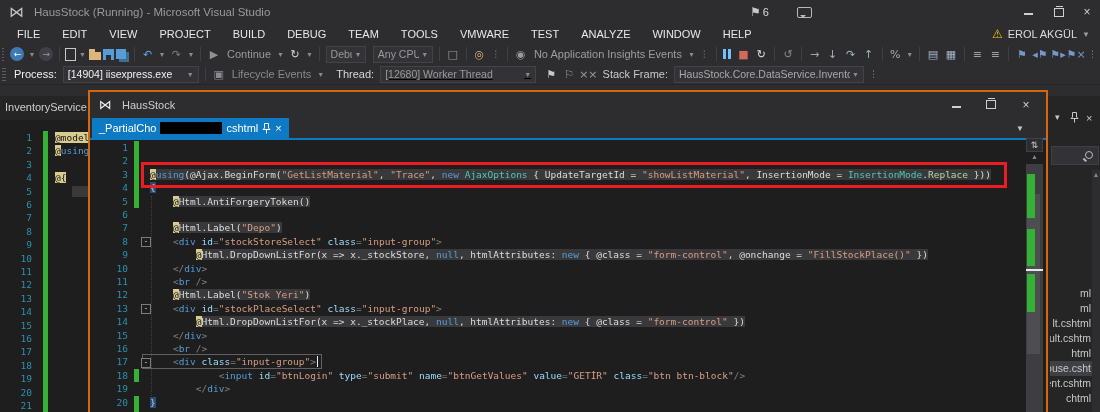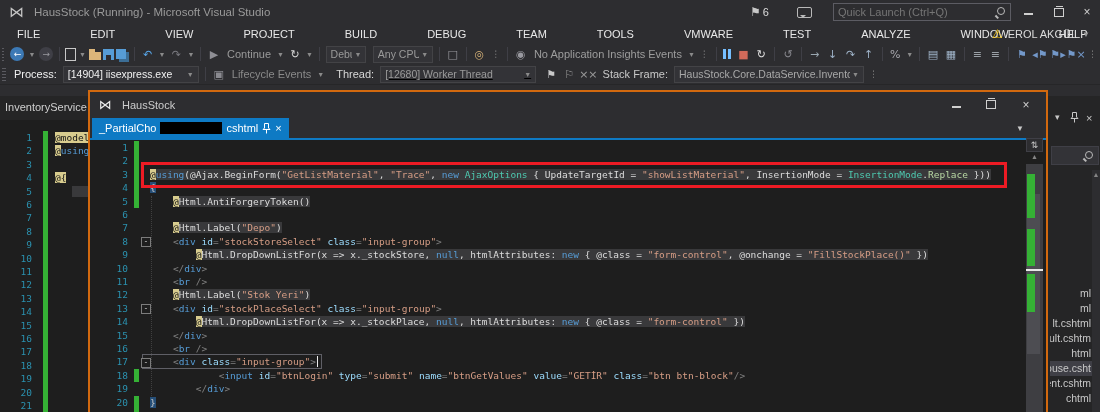--- a/index.html
+++ b/index.html
@@ -114,31 +114,27 @@
 </head>
 <body>
 
 <div id="root">
 
   <div id="titlebar" class="abs">
     <span class="abs vs-logo" style="left:9px;">⋈</span>
     <span id="app-title" class="abs" style="left:34px;">HausStock (Running) - Microsoft Visual Studio</span>
     <span class="abs tb-flagwrap" style="left:750px;">⚑<span style="font-size:11px;color:#dcdcdc;margin-left:2px;">6</span></span>
     <span class="abs bubble" style="left:797px;"></span>
-    <div id="quick-launch" class="abs" style="left:833px;width:176px;">
-      <input placeholder="Quick Launch (Ctrl+Q)" style="">
-      <span class="mag"></span>
-    </div>
     <span class="abs wb-bar" style="left:1024px;"></span>
     <span class="abs wb-box" style="left:1054px;"></span>
     <span class="abs winbtn" style="left:1078px;">×</span>
   </div>
 
   <div id="menubar" class="abs">
-    <span id="menu-items" style="display:flex;gap:28px;">
+    <span id="menu-items" style="display:flex;">
         <span class="menu-item">FILE</span>
         <span class="menu-item">EDIT</span>
         <span class="menu-item">VIEW</span>
         <span class="menu-item">PROJECT</span>
         <span class="menu-item">BUILD</span>
         <span class="menu-item">DEBUG</span>
         <span class="menu-item">TEAM</span>
         <span class="menu-item">TOOLS</span>
         <span class="menu-item">VMWARE</span>
         <span class="menu-item">TEST</span>

